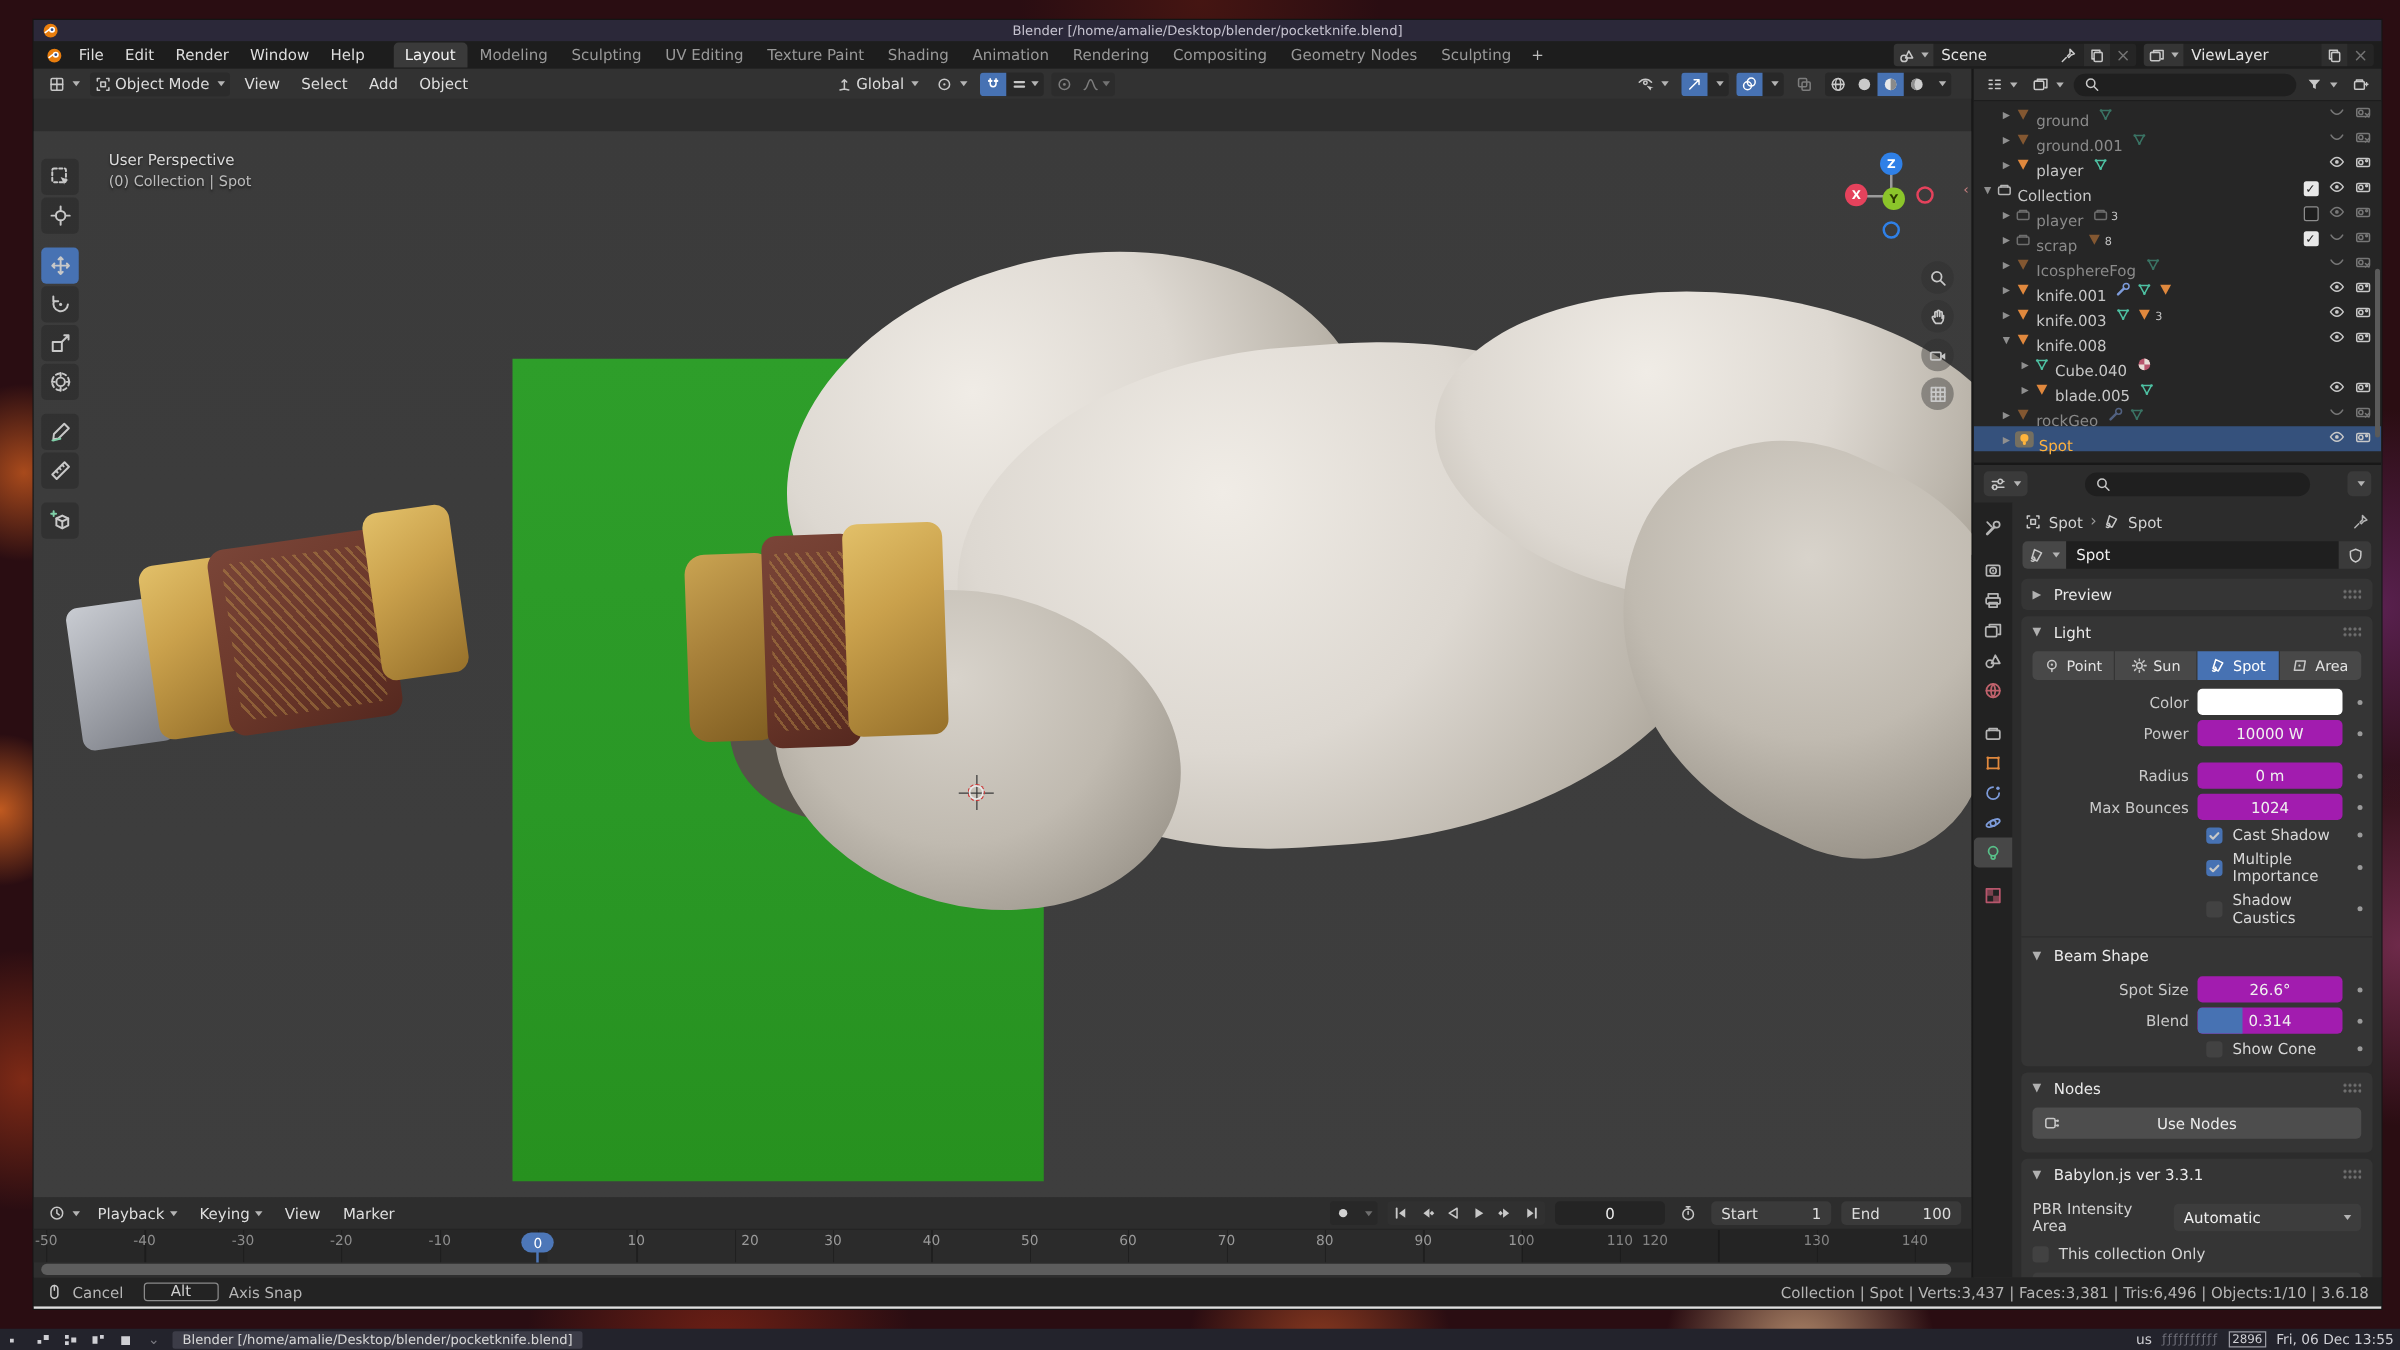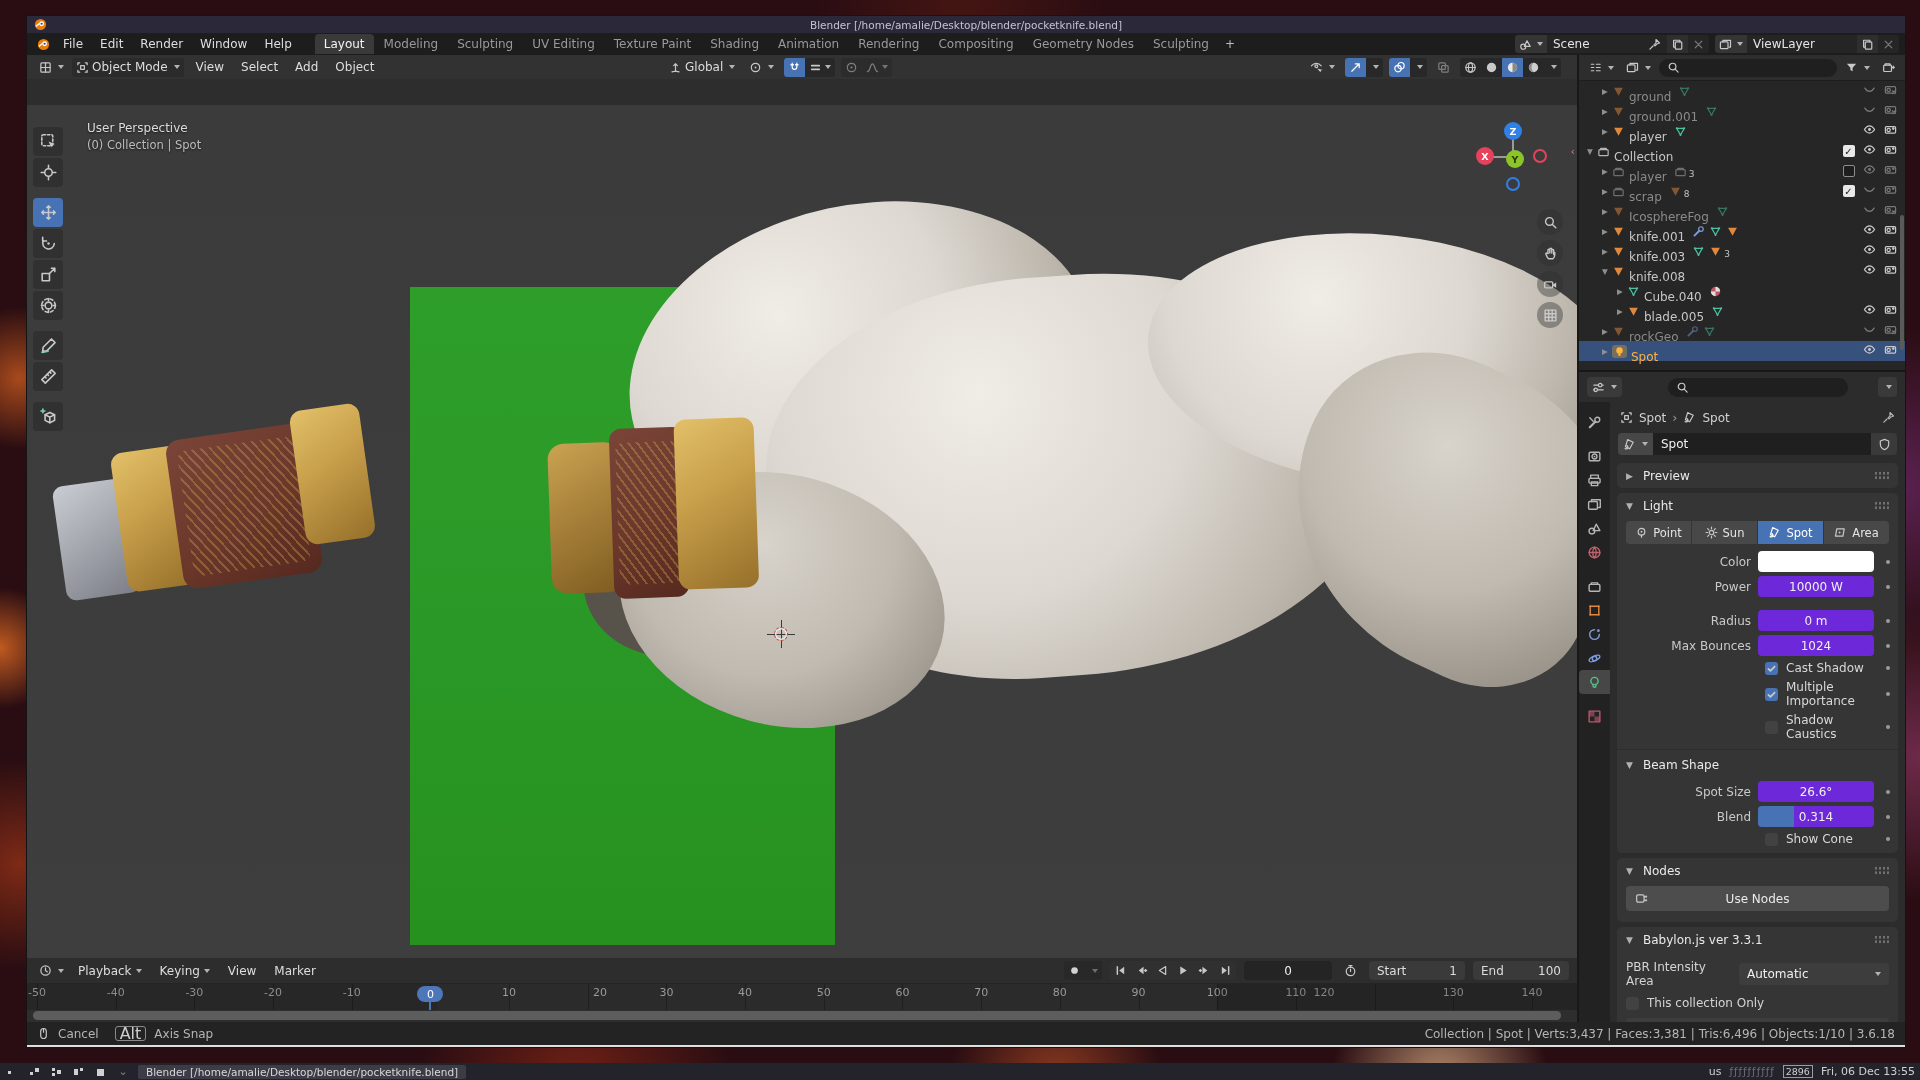--- a/index.html
+++ b/index.html
@@ -158,40 +158,40 @@
   .ph-c{color:#b0b0b0;font-size:9px;width:10px;flex:none}
   .grip{margin-left:auto;width:15px;height:9px;background-image:radial-gradient(#707070 1px,transparent 1.3px);background-size:4px 4.5px}
   .seg{display:flex;gap:1px;margin:3px 9px 7px;height:23px}
   .seg .sbtn{flex:1;background:#484848;color:#e4e4e4;display:flex;align-items:center;justify-content:center;gap:5px;font-size:11.5px}
   .seg .sbtn:first-child{border-radius:4px 0 0 4px}
   .seg .sbtn:last-child{border-radius:0 4px 4px 0}
   .seg .sbtn.active{background:#4772b3;color:#fff}
   .seg .sbtn.active .ic{color:#fff}
   .prow{display:flex;align-items:center;margin:4px 4px 4px 0;gap:7px}
   .plab{width:134px;text-align:right;color:#c9c9c9;flex:none;white-space:nowrap}
-  .pfield{flex:1;height:21px;background:#6d28d9;border-radius:4px;display:flex;align-items:center;justify-content:center;color:#f0f0f0;position:relative;overflow:hidden}
+  .pfield{flex:1;height:21px;background:#a21caf;border-radius:4px;display:flex;align-items:center;justify-content:center;color:#f0f0f0;position:relative;overflow:hidden}
   .pfield .fillbar{position:absolute;left:0;top:0;bottom:0;background:#4772b3}
   .pfield .fv{position:relative;z-index:1}
   .pfield.swatch{background:#fff}
   .pdot{width:13px;flex:none;display:flex;justify-content:center}
   .pdot i{width:4px;height:4px;border-radius:50%;background:#9b9b9b}
   .pchk{display:flex;align-items:center;gap:8px;margin:5px 4px 5px 148px;color:#d8d8d8}
   .pchk .sp{flex:1}
   .cb{width:13px;height:13px;border-radius:3px;background:#424242;flex:none;display:flex;align-items:center;justify-content:center;color:#fff}
   .cb.on{background:#4772b3}
   .subdiv{height:1px;background:#2d2d2d;margin:8px 0 2px}
   .bigbtn{margin:3px 9px 9px;height:25px;background:#4d4d4d;border-radius:4px;display:flex;align-items:center;justify-content:center;position:relative;color:#eaeaea}
   .bigbtn .ic{position:absolute;left:9px}
   .prow2{display:flex;align-items:center;margin:8px 9px;gap:8px;color:#d4d4d4}
   .dd{background:#3d3d3d;border-radius:4px;height:22px;display:flex;align-items:center;padding:0 8px;color:#efefef}
   .dd .cv{margin-left:auto}
 
   
   .statusbar{position:absolute;left:0;right:0;top:1006px;height:23px;background:#232323;display:flex;align-items:center;padding:0 10px;gap:8px;color:#b5b5b5}
-  .keycap{border:1px solid #8a8a8a;border-radius:3px;font-size:16px;padding:0 4px;color:#cfcfcf;line-height:13px}
+  .keycap{border:1px solid #8a8a8a;border-radius:3px;font-size:12px;padding:0 21px;color:#cfcfcf;line-height:13px}
   .sb-right{margin-left:auto;color:#b5b5b5}
   .taskbar{position:absolute;left:0;top:1063px;width:1920px;height:17px;background:#23232c;display:flex;align-items:center;gap:7px;padding:0 5px;font-size:11px;color:#cfcfd4;z-index:20}
   .pager{display:flex;gap:6px;align-items:center}
   .pbtn{width:16px;height:13px;display:flex;align-items:center;justify-content:center;color:#d8d8dd}
   .taskwin{background:#3c3c47;border-radius:2px;padding:1px 8px;color:#d8d8d8;font-size:10.5px}
   .tray{margin-left:auto;display:flex;align-items:center;gap:8px}
   .trayglyphs{color:#6e6e78;font-size:10px;letter-spacing:1px}
   .traynum{border:1px solid #9a9aa2;font-size:9.5px;padding:0 2px;color:#cfcfd4}
 </style>
 </head>

